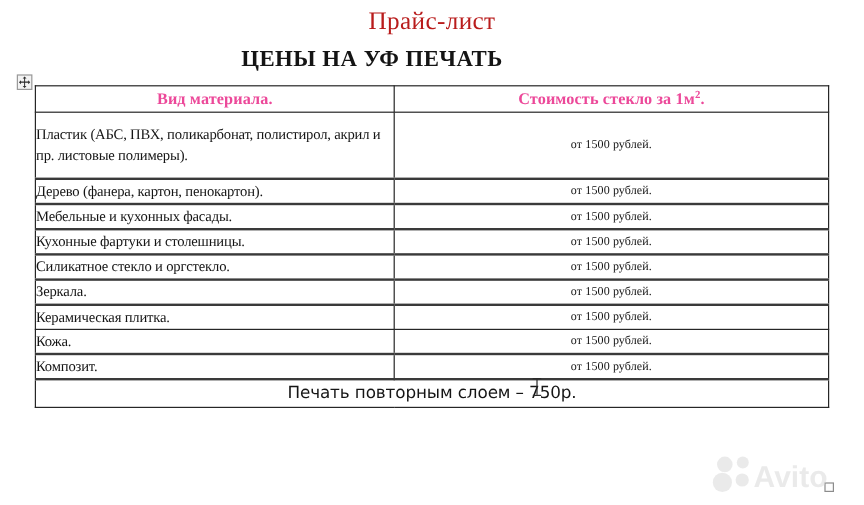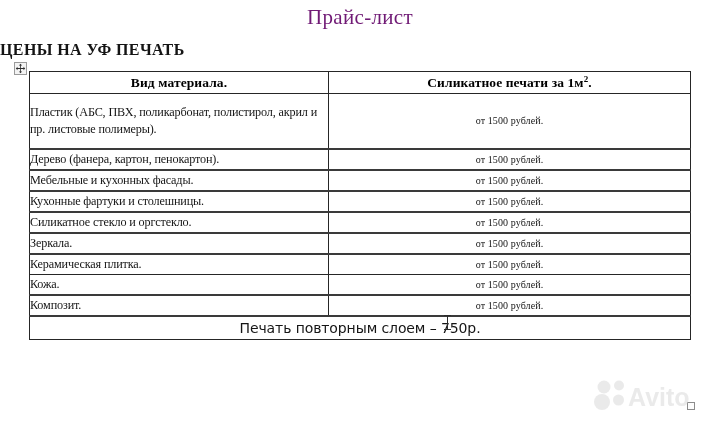--- a/index.html
+++ b/index.html
@@ -20,30 +20,30 @@
   .doc-title {
     position: absolute;
     left: 0;
     top: 4px;
     width: 720px;
     text-align: center;
     font-family: "Liberation Serif", "DejaVu Serif", serif;
     font-size: 21px;
     line-height: 26px;
     letter-spacing: 0.3px;
-    color: #701a75;
+    color: #b91c1c;
   }
   .doc-subtitle {
     position: absolute;
     left: 0;
     top: 40px;
     width: 620px;
-    text-align: left;
-    font-family: "Liberation Serif", "DejaVu Serif", serif;
-    font-size: 16px;
+    text-align: center;
+    font-family: "Liberation Serif", "DejaVu Serif", serif;
+    font-size: 19px;
     font-weight: bold;
     line-height: 20px;
     letter-spacing: 0.4px;
     color: #141414;
   }
 
   
   .move-handle {
     position: absolute;
     left: 14px;
@@ -92,21 +92,21 @@
 
   
   .th {
     font-family: "Liberation Serif", "DejaVu Serif", serif;
     font-size: 13.5px;
     font-weight: bold;
     text-align: center;
     height: 21px;
     line-height: 20px;
     letter-spacing: 0.1px;
-    color: #000000;
+    color: #ec4899;
   }
   .th sup { font-size: 9px; vertical-align: super; line-height: 0; }
 
   
   .mat {
     font-family: Liberation Serif, serif;
     font-size: 12.2px;
     line-height: 17px;
     text-align: left;
     padding: 1px 0 1px 5px;
@@ -191,21 +191,21 @@
 <div class="table-wrap">
   <table class="price">
     <colgroup>
       <col class="col-mat">
         <col class="col-price">
     </colgroup>
     <tbody>
       <tr>
         <td class="th">Вид материала.</td>
         <td class="th">
-          <span>Силикатное печати за 1м</span><sup>2</sup><span>.</span>
+          <span>Стоимость стекло за 1м</span><sup>2</sup><span>.</span>
         </td>
       </tr>
 
       <tr>
         <td class="mat mat-tall">Пластик (АБС, ПВХ, поликарбонат, полистирол, акрил и пр. листовые полимеры).</td>
         <td class="price-cell">от 1500 рублей.</td>
       </tr>
 
       <tr>
         <td class="mat mat-row rule-strong">Дерево (фанера, картон, пенокартон).</td>

